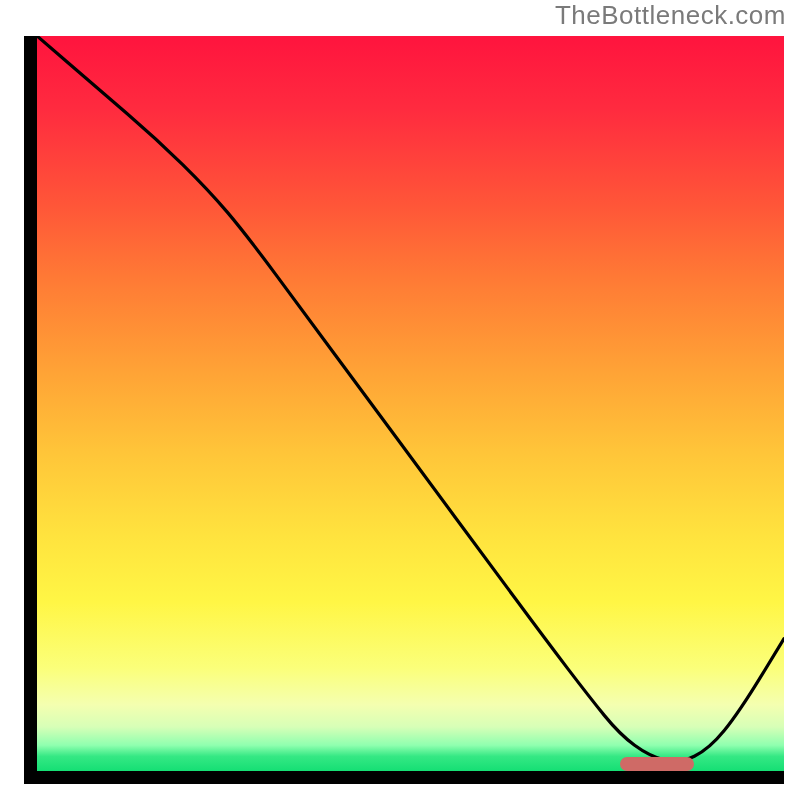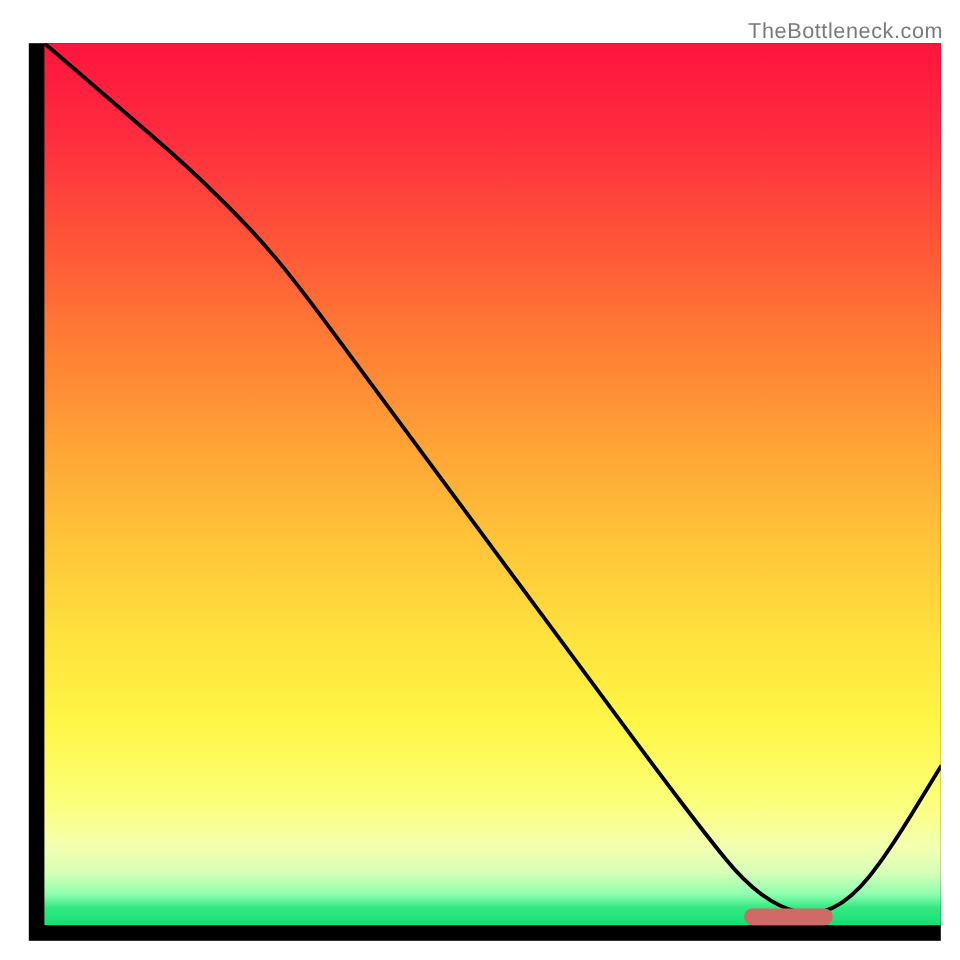--- a/index.html
+++ b/index.html
@@ -11,24 +11,24 @@
     background: #ffffff;
     font-family: Arial, Helvetica, sans-serif;
   }
   .root {
     position: relative;
     width: 800px;
     height: 800px;
   }
   .watermark {
     position: absolute;
-    top: 16px;
+    top: 0;
     right: 14px;
     color: #7a7a7a;
-    font-size: 18px;
+    font-size: 26px;
     letter-spacing: 0.5px;
     font-weight: 500;
   }
   .frame {
     position: absolute;
     left: 24px;
     top: 36px;
     width: 760px;
     height: 748px;
     background: #000000;

